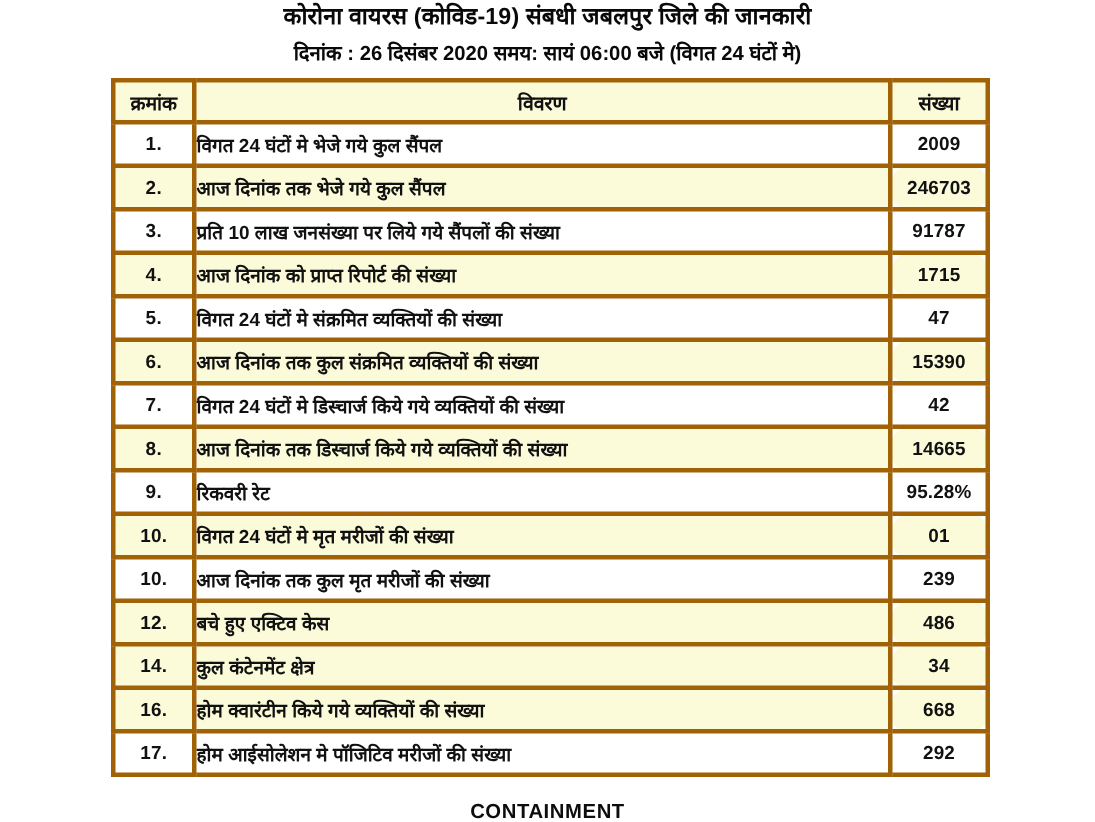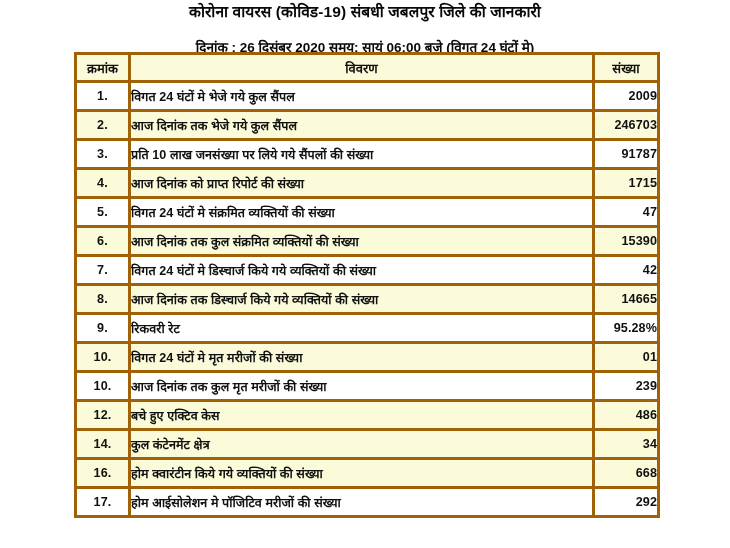--- a/index.html
+++ b/index.html
@@ -30,21 +30,21 @@
     font-weight: bold;
     line-height: 20px;
     letter-spacing: 0.1px;
     color: #090909;
     white-space: nowrap;
   }
   .doc-subtitle {
     font-size: 13.5px;
     font-weight: bold;
     line-height: 20px;
-    margin-top: 16px;
+    margin-top: 4px;
     color: #090909;
     white-space: nowrap;
   }
   .table-wrap {
     position: absolute;
     left: 74px;
     top: 52px;
     width: 583px;
   }
   table.report {
@@ -82,21 +82,21 @@
     letter-spacing: 0.2px;
   }
   td.desc {
     text-align: left;
     padding-left: 9px;
     letter-spacing: 0.05px;
     white-space: nowrap;
     overflow: hidden;
   }
   td.count {
-    text-align: right;
+    text-align: center;
     padding-left: 7px;
     font-size: 13px;
     letter-spacing: 0.1px;
     border-radius: 12px;
   }
   .footer-note {
     position: absolute;
     left: 0;
     right: 0;
     top: 533px;
@@ -204,14 +204,15 @@
           </tr>
           <tr class="body-row row-white">
             <td class="sno">17.</td>
             <td class="desc">होम आईसोलेशन मे पॉजिटिव मरीजों की संख्या</td>
             <td class="count">292</td>
           </tr>
         </tbody>
     </table>
   </div>
 
+  <div class="footer-note">CONTAINMENT</div>
 
 </div>
 
 </body></html>

